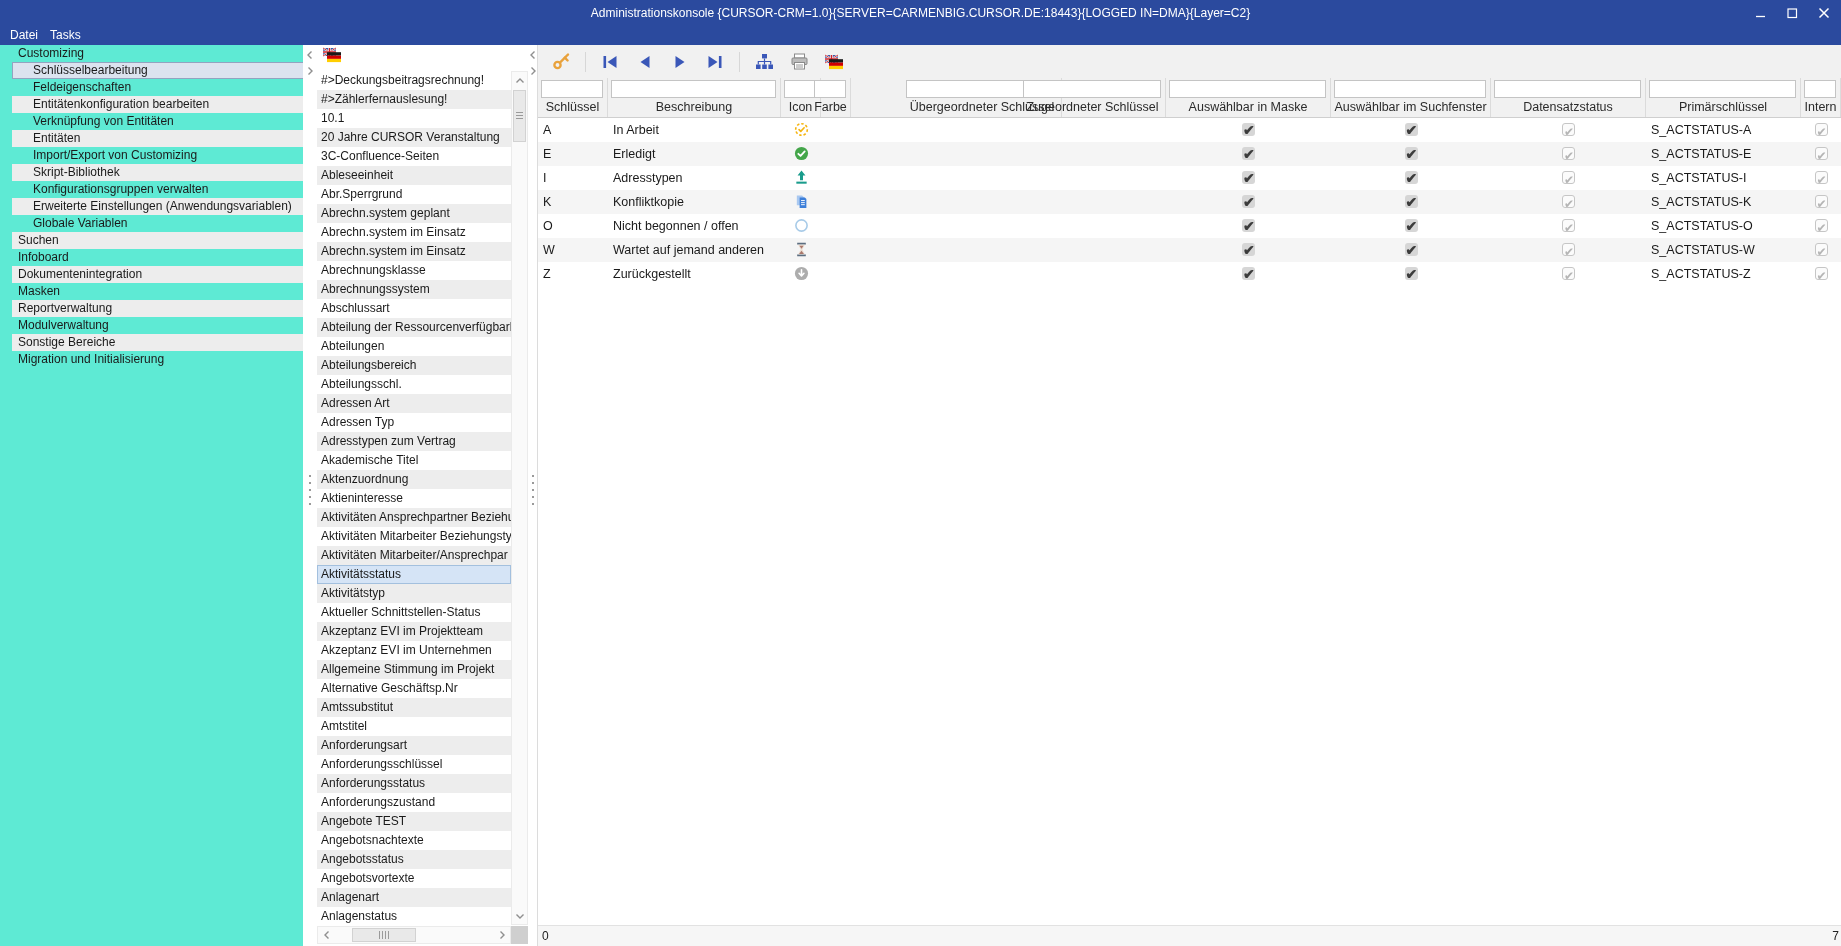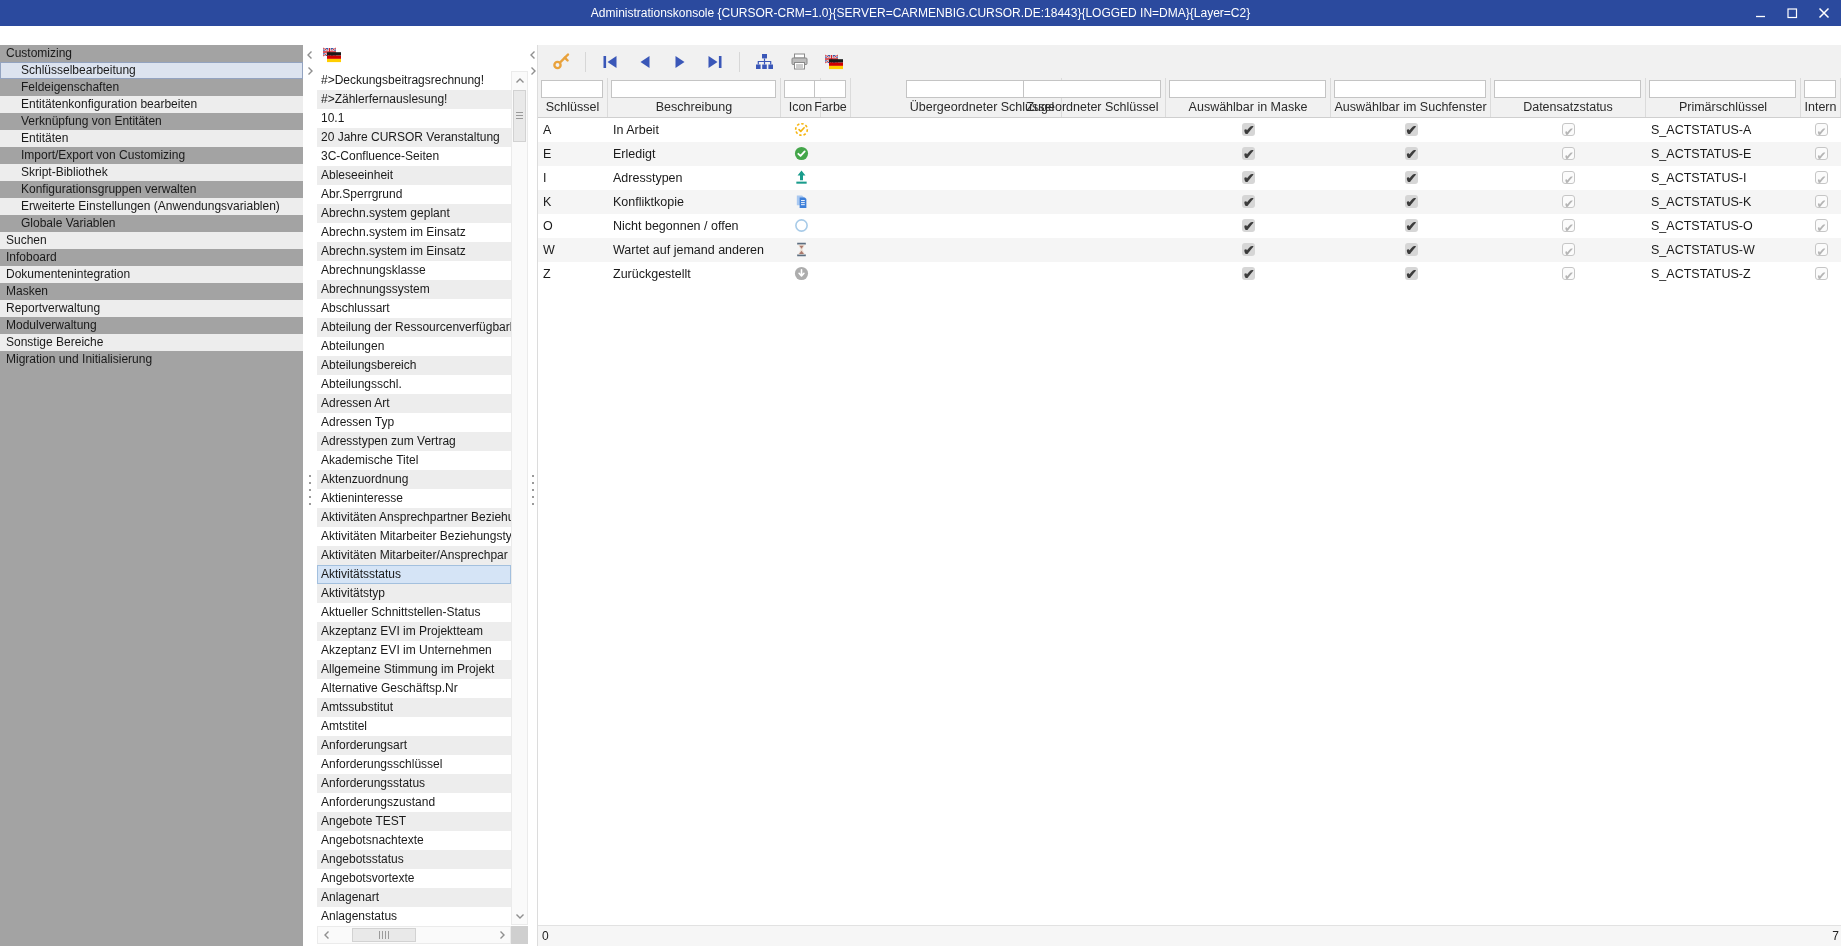--- a/index.html
+++ b/index.html
@@ -8,21 +8,21 @@
   
   .titlebar{position:absolute;left:0;top:0;right:0;height:26px;background:var(--blue,#2b4a9e);}
   .title{position:absolute;left:0;right:0;top:0;height:26px;line-height:26px;text-align:center;
          color:#fff;font-size:12px;white-space:nowrap;}
   .win-controls{position:absolute;right:10px;top:0;height:26px;display:flex;align-items:center;gap:18px;}
   .winbtn{display:inline-flex;align-items:center;justify-content:center;width:14px;height:14px;cursor:default;}
   .menubar{position:absolute;left:0;top:26px;right:0;height:19px;background:var(--blue,#2b4a9e);
            display:flex;align-items:center;padding-left:6px;}
   .menu-item{color:#fff;font-size:12px;padding:1px 8px 2px 4px;white-space:nowrap;}
   
-  .sidebar{position:absolute;left:0;top:45px;width:303px;bottom:0;background:#a3a3a3;overflow:hidden;}
+  .sidebar{position:absolute;left:0;top:45px;width:303px;bottom:0;background:#5eead4;overflow:hidden;padding-left:12px;}
   .sb-row{height:17px;line-height:17px;font-size:12px;padding-left:6px;white-space:nowrap;overflow:hidden;}
   .sb-row.lvl1{padding-left:21px;}
   .sb-row.alt{background:var(--stripe,#ededed);}
   .sb-row.sel{background:var(--sel-side,#dce3ef);outline:1px solid #93a3c0;outline-offset:-1px;}
   
   .splitter{position:absolute;top:45px;bottom:0;background:#fff;}
   .spl-btn{position:absolute;left:0;width:100%;height:14px;display:flex;align-items:center;justify-content:center;}
   .grip{position:absolute;left:50%;margin-left:-1px;width:2px;height:34px;
         background:repeating-linear-gradient(to bottom,#9a9a9a 0 2px,transparent 2px 7px);}
   
@@ -101,20 +101,24 @@
       <span class="winbtn">
           <span class="ic">
             <svg width="12" height="12">
               <path d="M1.5 1.5 L10.5 10.5 M10.5 1.5 L1.5 10.5" stroke="#fff" stroke-width="1.5"></path>
             </svg>
           </span>
         </span>
     </div>
   </div>
 
+  <div class="menubar" id="menubar">
+      <span class="menu-item">Datei</span>
+      <span class="menu-item">Tasks</span>
+    </div>
 
   <div class="sidebar" id="sidebar">
       <div class="sb-row">Customizing</div>
       <div class="sb-row lvl1 sel">Schlüsselbearbeitung</div>
       <div class="sb-row lvl1">Feldeigenschaften</div>
       <div class="sb-row lvl1 alt">Entitätenkonfiguration bearbeiten</div>
       <div class="sb-row lvl1">Verknüpfung von Entitäten</div>
       <div class="sb-row lvl1 alt">Entitäten</div>
       <div class="sb-row lvl1">Import/Export von Customizing</div>
       <div class="sb-row lvl1 alt">Skript-Bibliothek</div>

